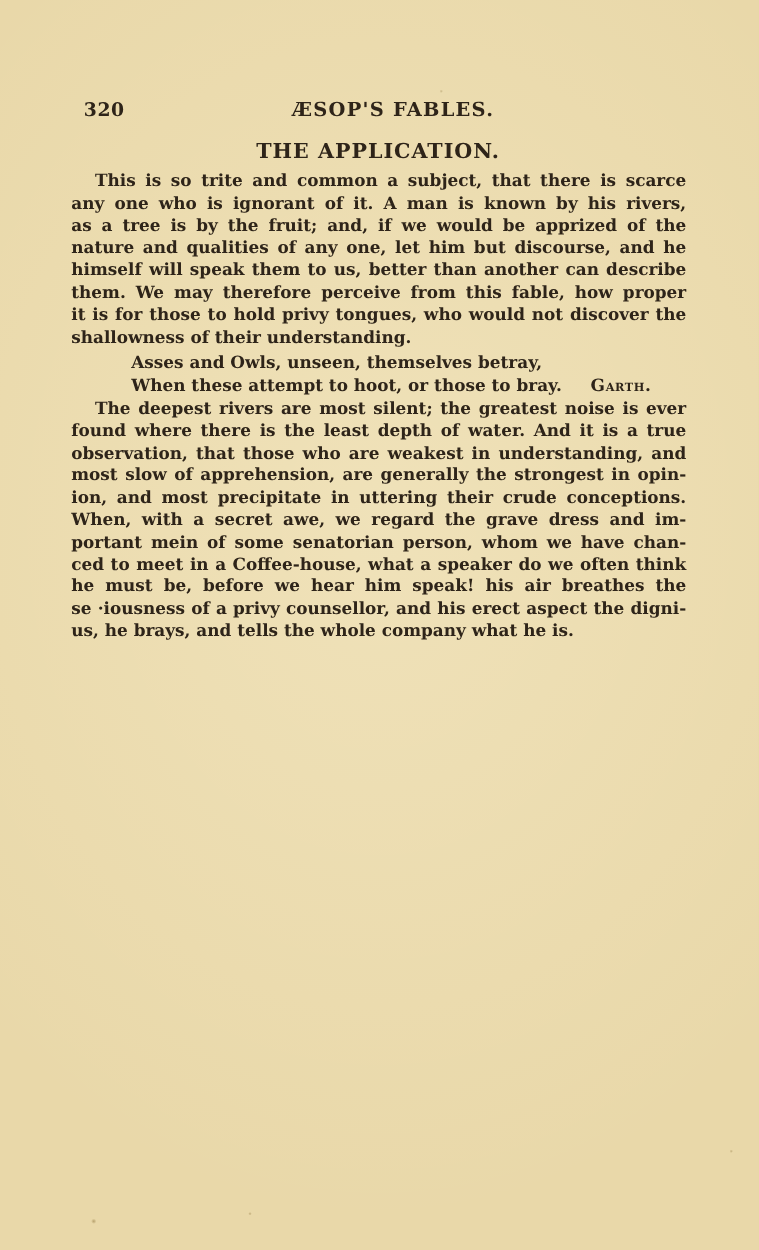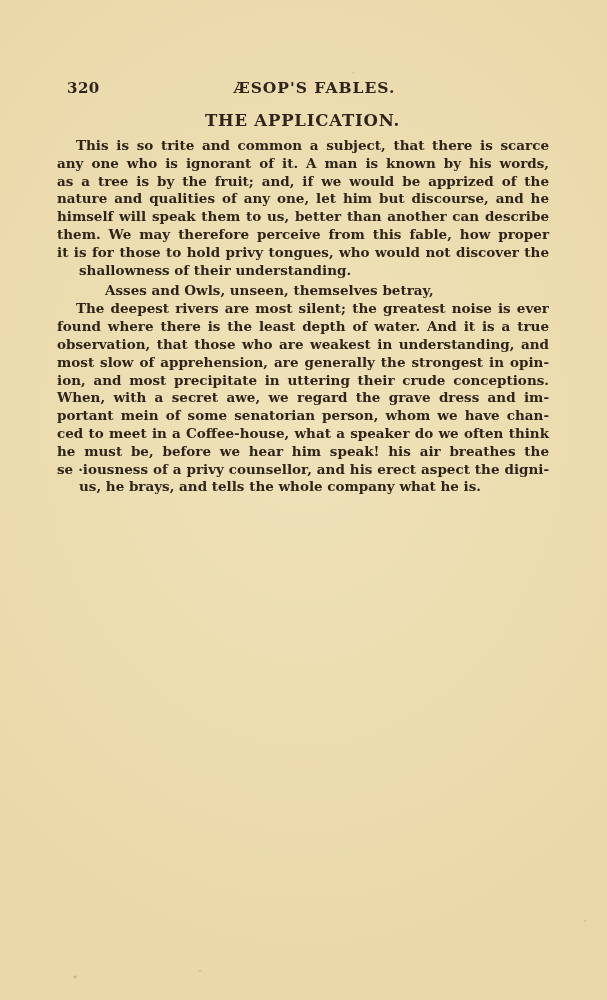--- a/index.html
+++ b/index.html
@@ -48,21 +48,21 @@
     font-size:13.5px;font-weight:bold;
   }
   .tline{
     line-height:17.8px;height:17.8px;
     text-align:justify;
     text-align-last:justify;
     white-space:nowrap;
   }
   .tline{white-space:normal;}
   .tline.first-line{padding-left:19px;}
-  .tline.last-line{text-align-last:left;margin-left:22px;}
+  .tline.last-line{text-align-last:left;}
   .verse{
     margin:2px 0 0 48px;
     line-height:18.5px;
     font-weight:bold;
   }
   .verse-line2-row{white-space:nowrap;}
   .verse-attribution{
     display:inline-block;margin-left:23px;
     font-variant-caps:small-caps;
     letter-spacing:0.5px;
@@ -78,31 +78,34 @@
     <span class="page-number">320</span>
     <div class="running-head">ÆSOP'S FABLES.</div>
   </div>
 
   <div class="section-title">THE APPLICATION.</div>
 
   <div class="text-block">
 
     <div>
       <div class="tline first-line">This is so trite and common a subject, that there is scarce</div>
-      <div class="tline">any one who is ignorant of it.  A man is known by his words,</div>
+      <div class="tline">any one who is ignorant of it.  A man is known by his rivers,</div>
       <div class="tline">as a tree is by the fruit; and, if we would be apprized of the</div>
       <div class="tline">nature and qualities of any one, let him but discourse, and he</div>
       <div class="tline">himself will speak them to us, better than another can describe</div>
       <div class="tline">them.  We may therefore perceive from this fable, how proper</div>
       <div class="tline">it is for those to hold privy tongues, who would not discover the</div>
       <div class="tline last-line">shallowness of their understanding.</div>
     </div>
 
     <div class="verse">
       <div>Asses and Owls, unseen, themselves betray,</div>
+      <div class="verse-line2-row">
+        <span>When these attempt to hoot, or those to bray.</span><span class="verse-attribution">Garth.</span>
+      </div>
     </div>
 
     <div class="para2">
       <div class="tline first-line">The deepest rivers are most silent; the greatest noise is ever</div>
       <div class="tline">found where there is the least depth of water.  And it is a true</div>
       <div class="tline">observation, that those who are weakest in understanding, and</div>
       <div class="tline">most slow of apprehension, are generally the strongest in opin-</div>
       <div class="tline">ion, and most precipitate in uttering their crude conceptions.</div>
       <div class="tline">When, with a secret awe, we regard the grave dress and im-</div>
       <div class="tline">portant mein of some senatorian person, whom we have chan-</div>

